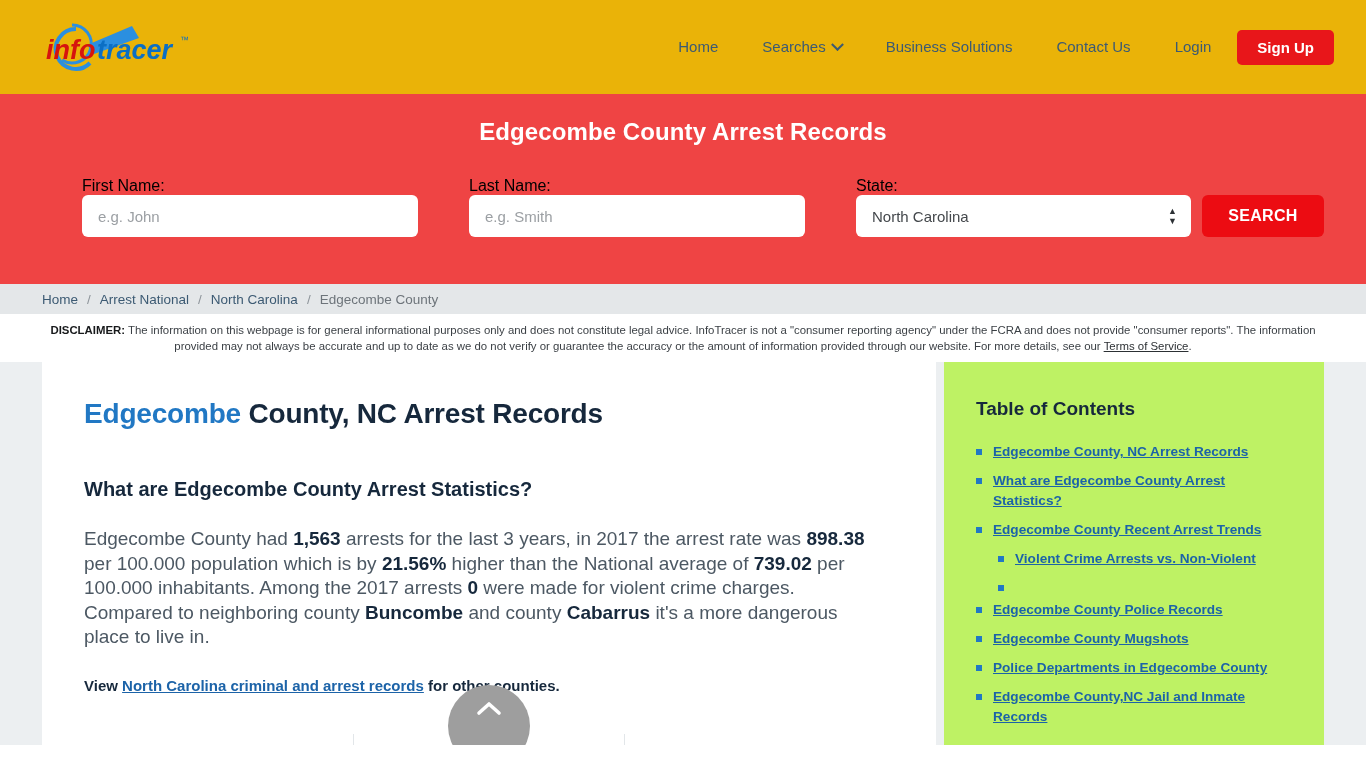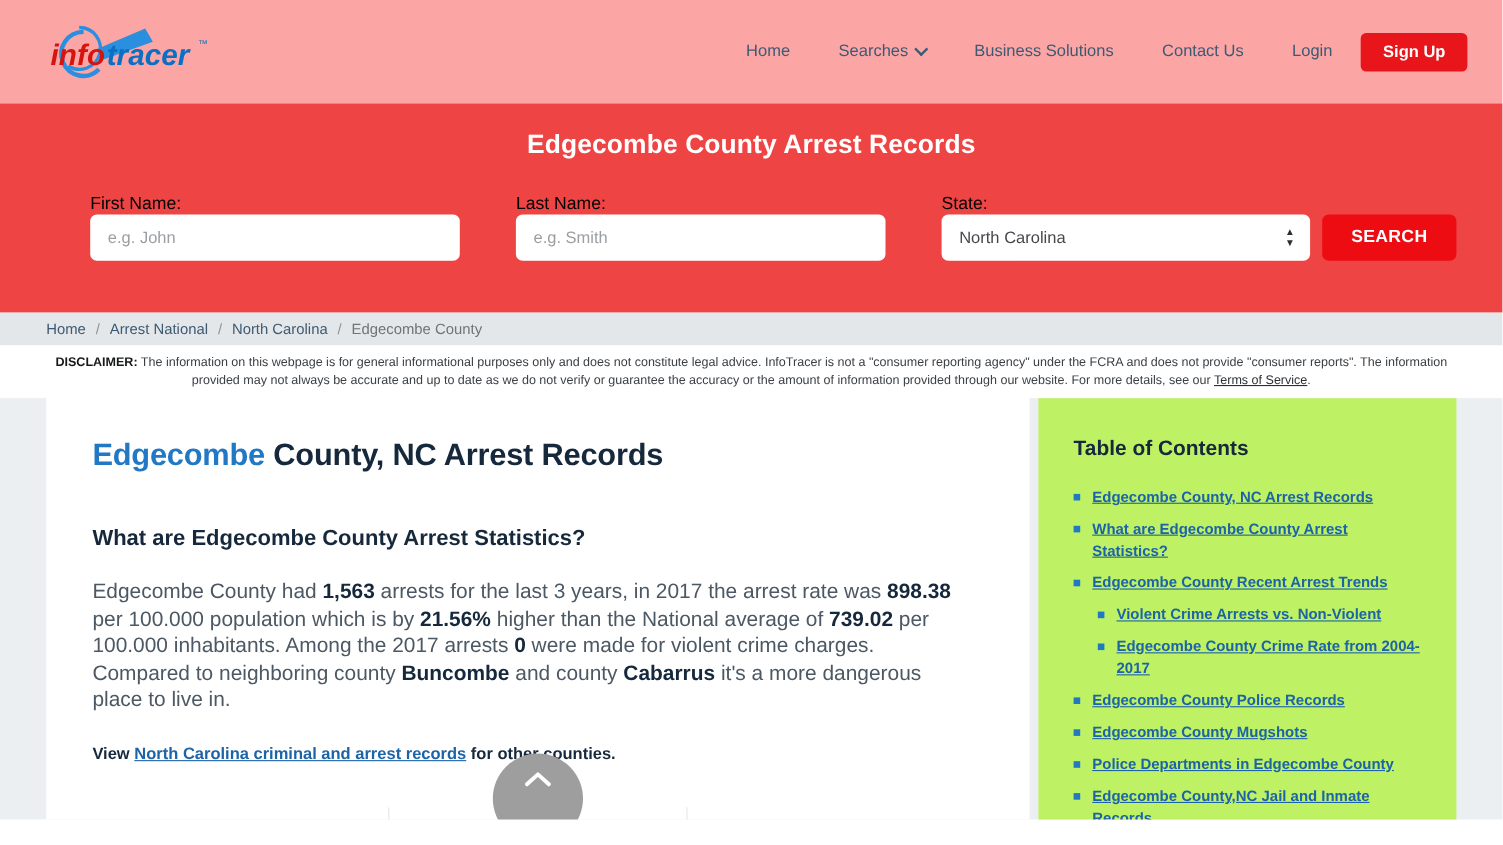--- a/index.html
+++ b/index.html
@@ -6,21 +6,21 @@
   html, body {
     width: 1366px; height: 768px;
     overflow: hidden;
     background: #ffffff;
     font-family: "Liberation Sans", sans-serif;
   }
 
   
   .header {
     height: 94px;
-    background: #fca5a5;
+    background: #eab308;
     display: flex;
     align-items: center;
     position: relative;
   }
   .logo {
     margin-left: 40px;
     width: 170px;
     height: 60px;
     position: relative;
     display: block;
@@ -410,21 +410,20 @@
       <li class="toc-li">
           <span class="bullet"></span>
           <a href="#">Edgecombe County Recent Arrest Trends</a>
         </li>
       <li class="toc-li sub">
           <span class="bullet"></span>
           <a href="#">Violent Crime Arrests vs. Non-Violent</a>
         </li>
       <li class="toc-li sub">
           <span class="bullet"></span>
-          <a href="#">Edgecombe County Crime Rate from 2004-2017</a>
         </li>
       <li class="toc-li">
           <span class="bullet"></span>
           <a href="#">Edgecombe County Police Records</a>
         </li>
       <li class="toc-li">
           <span class="bullet"></span>
           <a href="#">Edgecombe County Mugshots</a>
         </li>
       <li class="toc-li">

